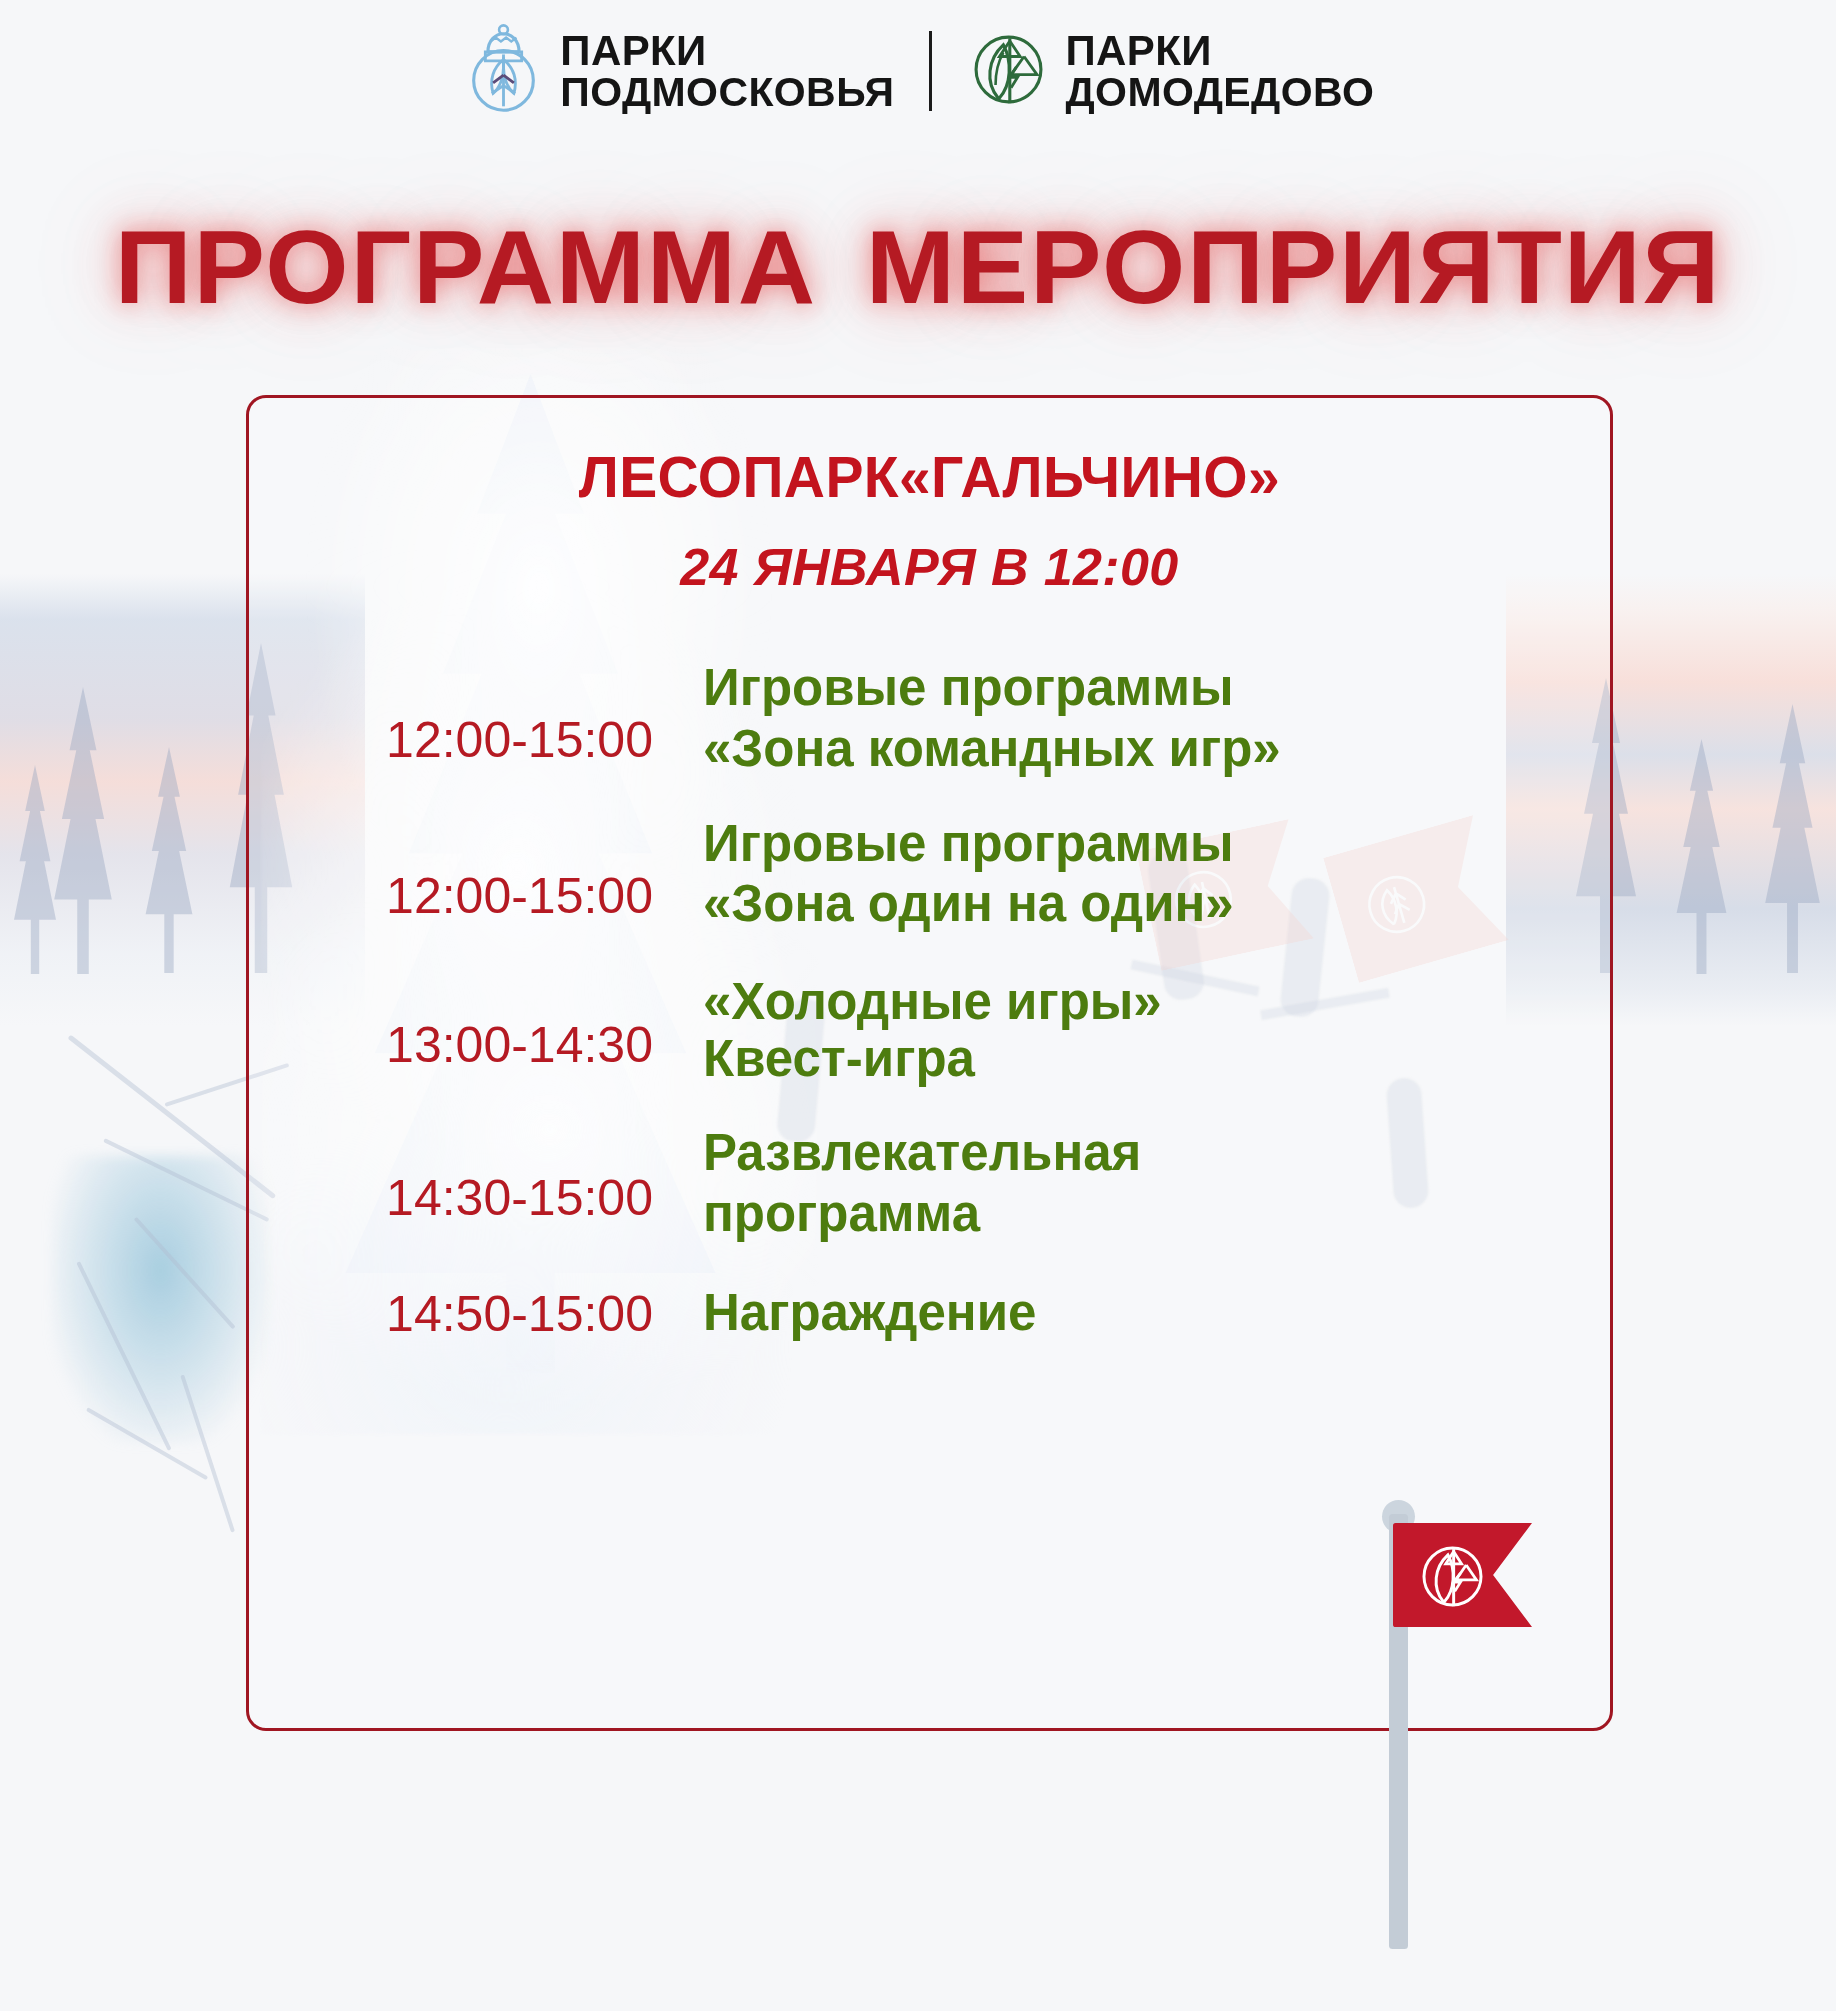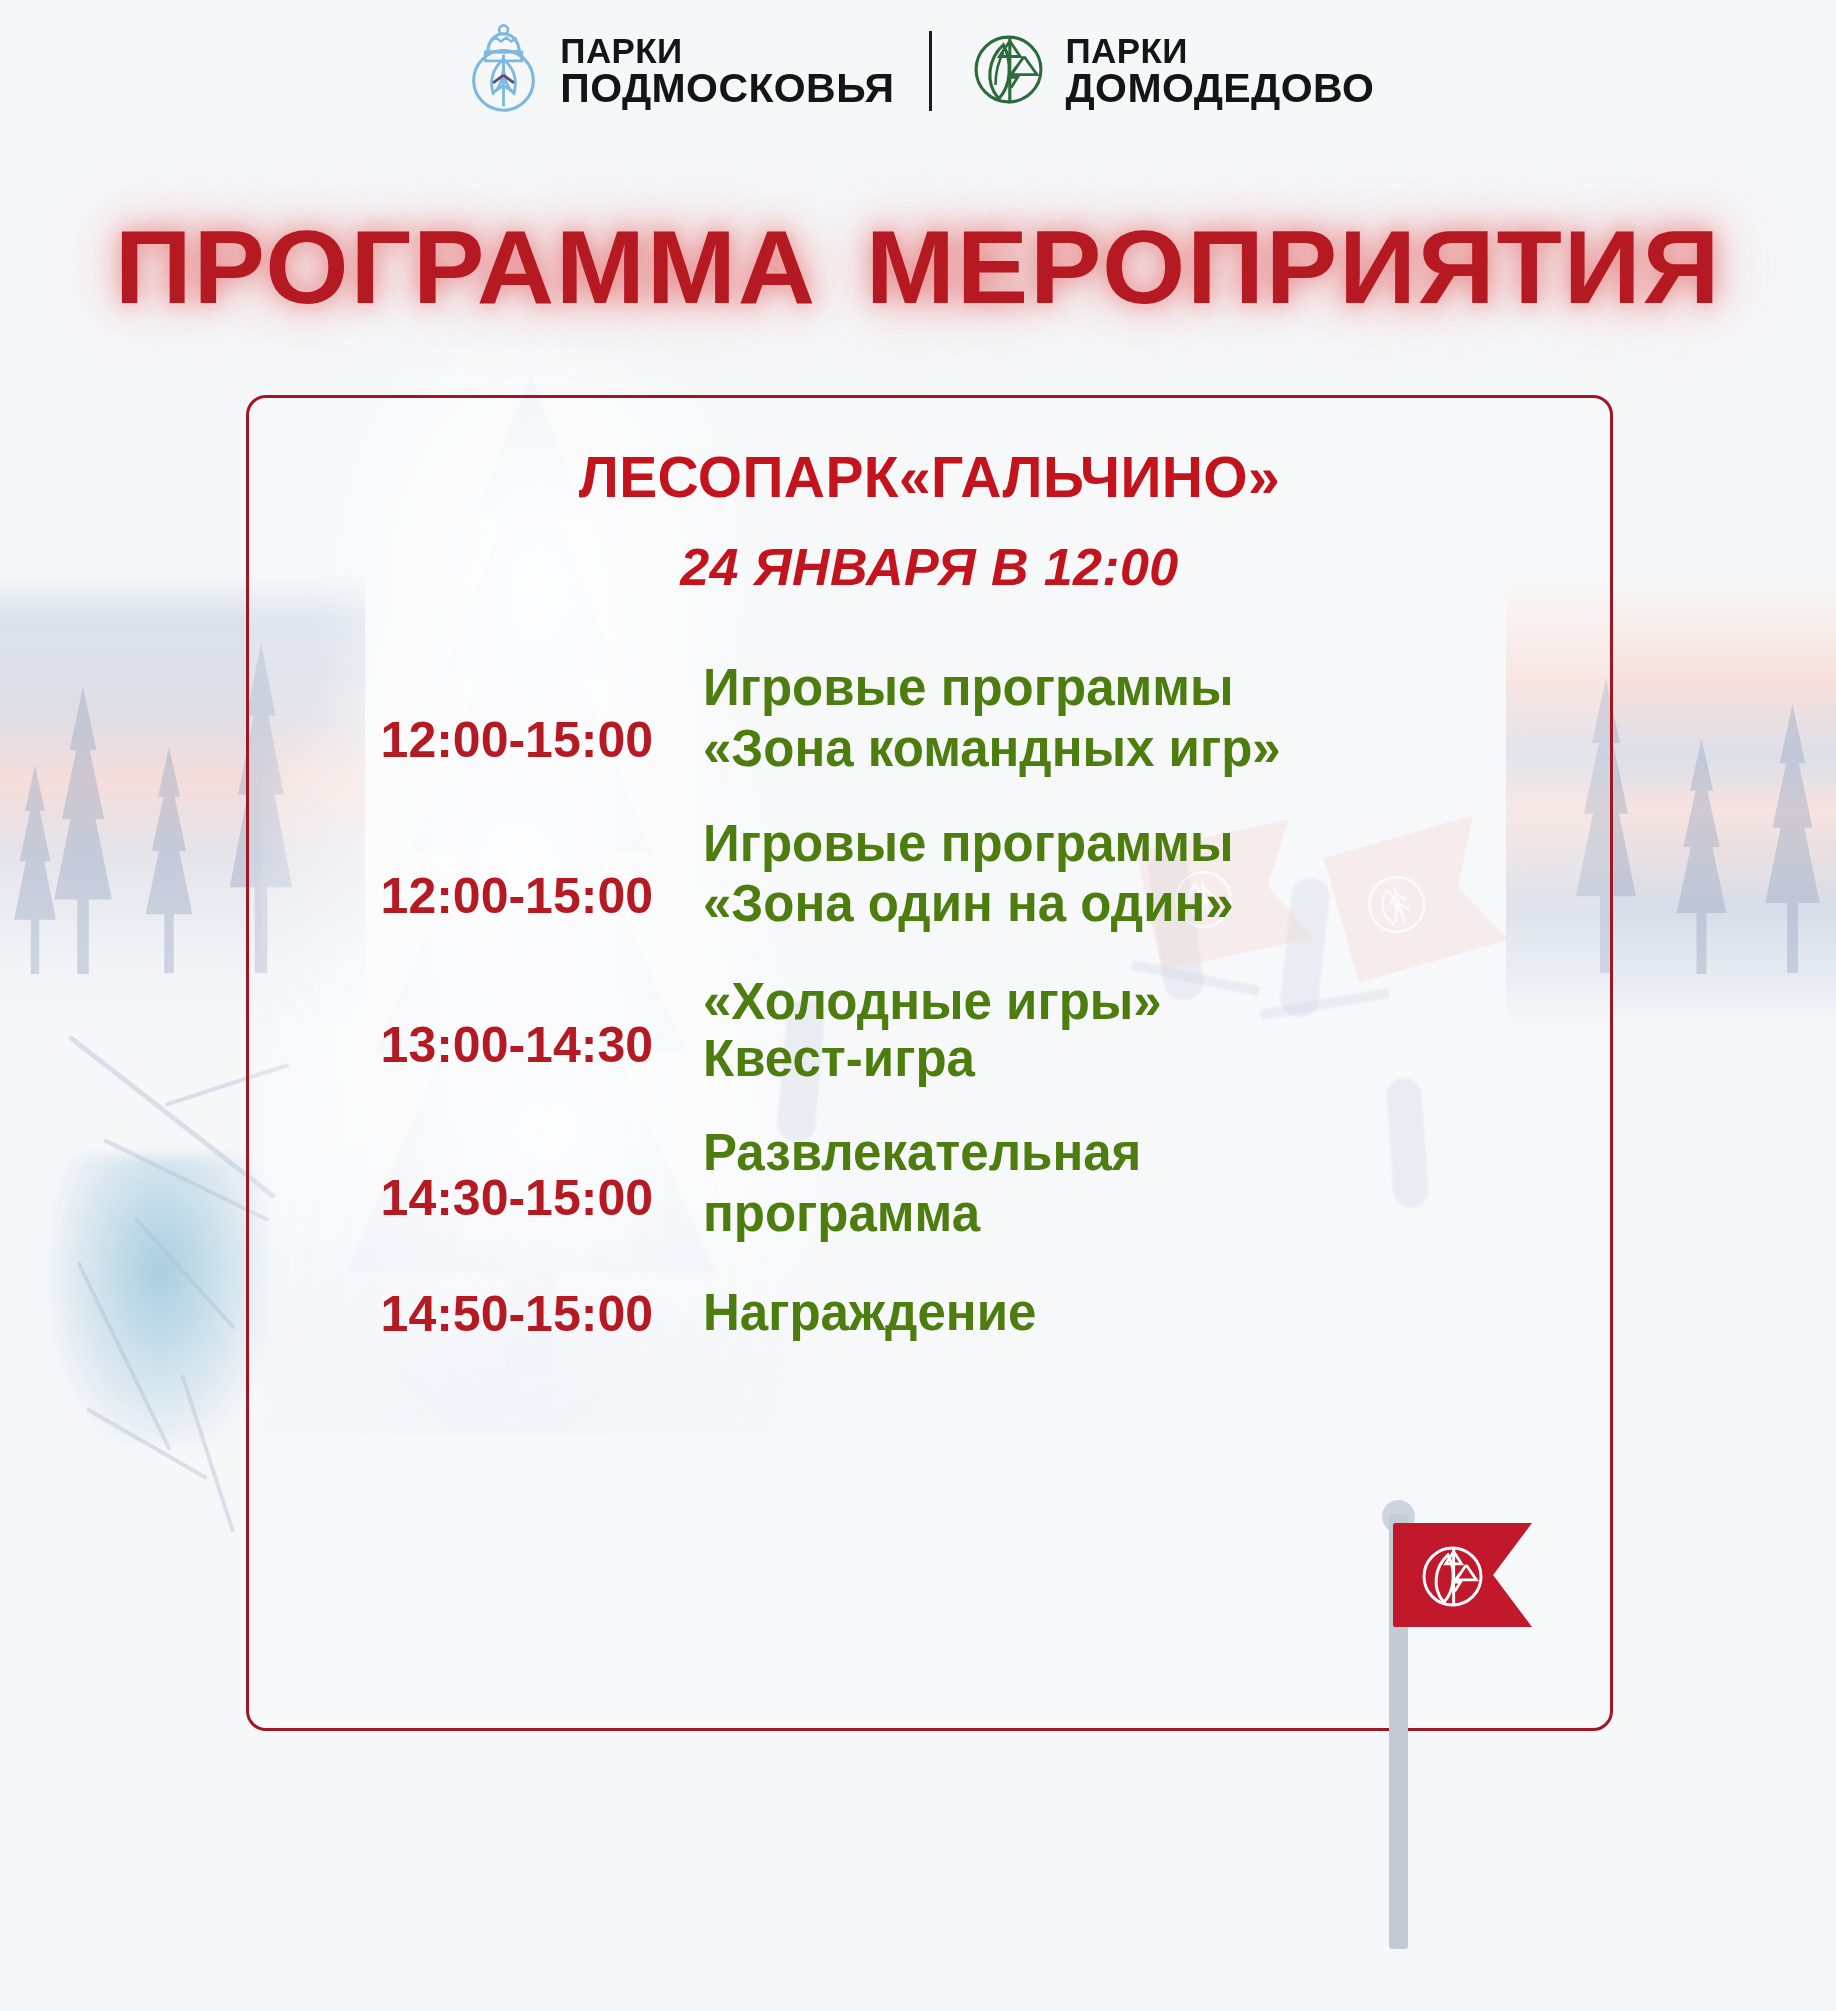--- a/index.html
+++ b/index.html
@@ -142,21 +142,21 @@
   .logo { display: flex; align-items: center; gap: 15.6px; }
   .logo-mark { flex: none; }
   .logo-words {
     display: flex; flex-direction: column;
     justify-content: center;
     line-height: 1.0;
     color: #151515;
     font-weight: 700;
     letter-spacing: 0.4px;
   }
-  .logo-words span { display: block; font-size: 35px; white-space: nowrap; }
+  .logo-words span { display: block; font-size: 42px; white-space: nowrap; }
   .logo-words .l2 { font-size: 41px; }
   .logo-divider { width: 2.6px; height: 80px; background: #1b1b1b; }
 
   
   .title {
     position: absolute;
     top: 216px; left: 0; right: 0;
     text-align: center;
     font-size: 103px;
     line-height: 1;
@@ -216,21 +216,21 @@
     display: flex;
     align-items: flex-start;
     margin-bottom: 38px;
   }
   .row .time {
     flex: none;
     width: 435px;
     text-align: right;
     padding-right: 50px;
     color: #b51a23;
-    font-weight: 700;
+    font-weight: 400;
     font-size: 50px;
     line-height: 1.08;
     white-space: nowrap;
   }
   .row .desc {
     flex: 1;
     color: #4d7c0f;
     font-weight: 700;
     font-size: 51px;
     line-height: 1.12;

